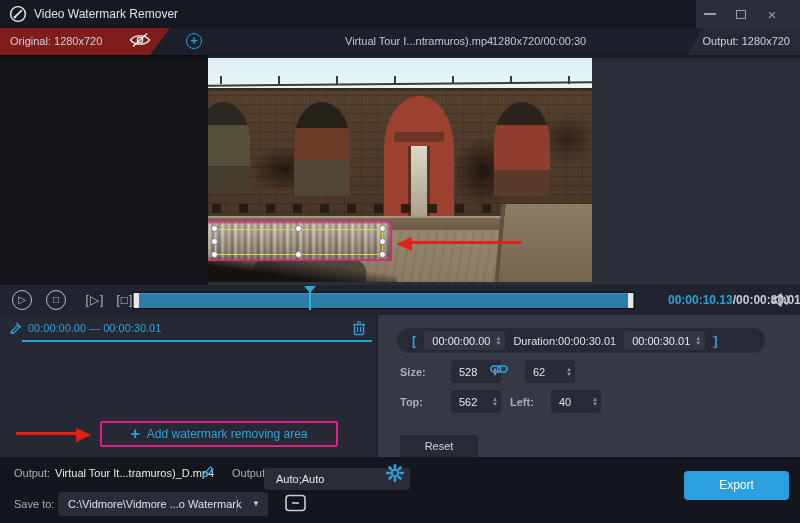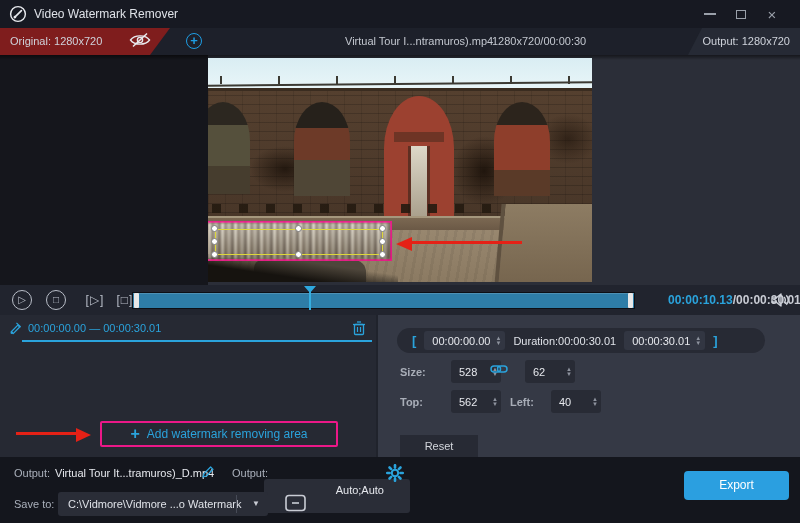--- a/index.html
+++ b/index.html
@@ -1,21 +1,21 @@
 <!DOCTYPE html>
 <html><head>
 <meta charset="utf-8">
 <style>
   * { margin:0; padding:0; box-sizing:border-box; }
   html,body { background:#000; }
   body { font-family:"Liberation Sans", sans-serif; }
   .app { position:relative; width:800px; height:523px; background:#2b2e38; overflow:hidden; color:#e6e8ed; font-size:11px; }
 
   
-  .titlebar { position:absolute; left:0; top:0; width:800px; height:28px; background:#171922;text-align:right; }
+  .titlebar { position:absolute; left:0; top:0; width:696px; height:28px; background:#171922;text-align:right; }
   .logo { position:absolute; left:9px; top:5px; width:18px; height:18px; }
   .apptitle { position:absolute; left:34px; top:0; height:28px; line-height:28px; font-size:12px; color:#dfe2e8; }
   .winctl { position:absolute; top:0; height:28px; width:24px; display:flex; align-items:center; justify-content:center; color:#9aa0aa; cursor:default; }
   .min-glyph { display:block; width:12px; border-top:2px solid #9aa0aa; }
   .max-glyph { display:block; width:10px; height:9px; border:1.5px solid #9aa0aa; }
   .close-glyph { font-size:15px; line-height:1; }
 
   
   .toolbar { position:absolute; left:0; top:28px; width:800px; height:27px; background:#1d202a; }
   .tab-left { position:absolute; left:0; top:0; width:170px; height:27px; background:#7f1d1d; clip-path:polygon(0 0,170px 0,150px 100%,0 100%); }
@@ -107,21 +107,21 @@
   .flabel { position:absolute; color:#a9aeb8; height:23px; line-height:23px;font-weight:bold; }
   .ninput { position:absolute; width:50px; height:23px; background:#282b35; border-radius:3px; display:flex; align-items:center; padding:0 3px 0 8px; color:#e6e8ed; justify-content:space-between;margin-left:16px; }
   .linkicon { position:absolute; left:112px; top:48px; width:18px; height:12px; }
   .resetbtn { position:absolute; left:22px; top:120px; width:78px; height:36px; background:#272a34; color:#d3d6dc; text-align:center; line-height:22px; }
 
   
   .footer { position:absolute; left:0; top:457px; width:800px; height:66px; background:#14161d; }
   .f-label { position:absolute; color:#aab0bb; height:22px; line-height:22px; }
   .f-value { position:absolute; color:#e6e8ed; height:22px; line-height:22px; }
   .pencil { position:absolute; left:201px; top:8px; width:14px; height:14px; }
-  .fmt-field { position:absolute; left:264px; top:22px; width:146px; height:34px; background:#2a2d37; border-radius:3px; color:#e6e8ed; line-height:22px; padding:0 26px 0 12px;text-align:right; }
+  .fmt-field { position:absolute; left:264px; top:11px; width:146px; height:22px; background:#2a2d37; border-radius:3px; color:#e6e8ed; line-height:22px; padding:0 26px 0 12px; }
   .gear { position:absolute; left:386px; top:7px; width:18px; height:18px; }
   .combo { position:absolute; left:58px; top:35px; width:210px; height:24px; background:#2a2d37; border-radius:3px; color:#dfe2e8; line-height:24px; padding:0 0 0 10px; }
   .combo-div { position:absolute; left:178px; top:3px; width:1px; height:18px; background:#474b57; }
   .combo-arrow { position:absolute; left:186px; top:0; width:24px; height:24px; text-align:center; font-size:8px; line-height:24px; color:#c9ccd4; }
   .folderbtn { position:absolute; left:284px; top:36px; width:26px; height:22px; }
   .exportbtn { position:absolute; left:684px; top:14px; width:105px; height:29px; background:#2b9fe0; border-radius:4px; color:#fff; font-size:12px; text-align:center; line-height:29px; }
   svg { display:block; }
 </style>
 </head>
 <body>

